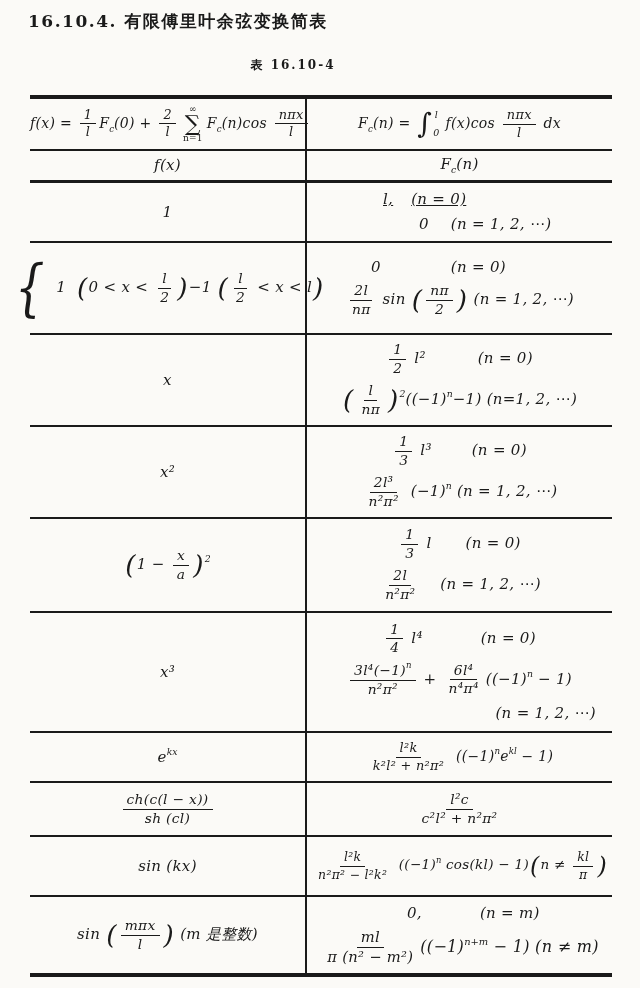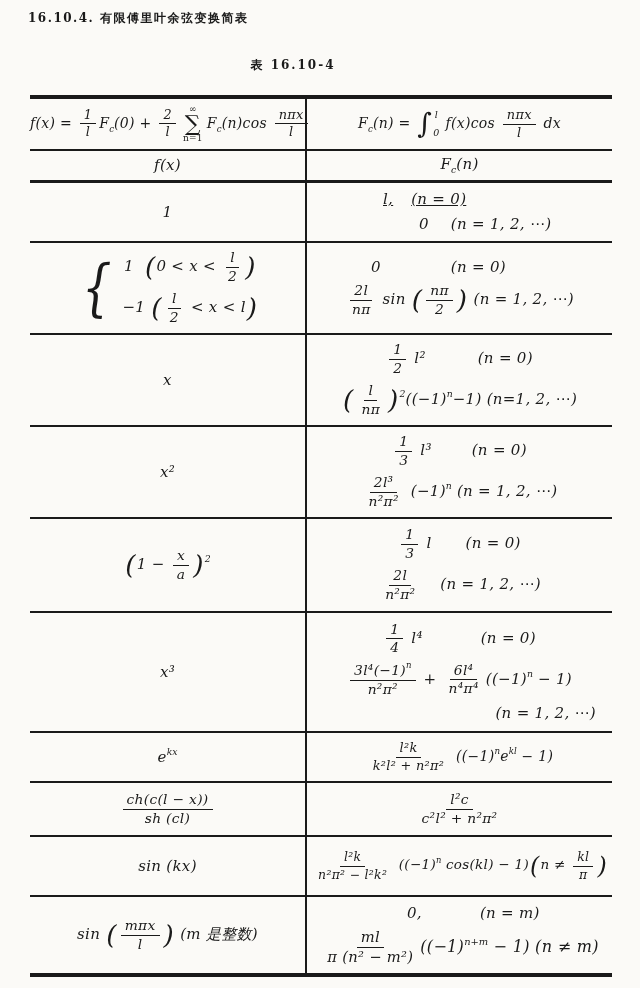--- a/index.html
+++ b/index.html
@@ -4,21 +4,21 @@
 <style>
   :root{ --ink:#1a1a1a; --paper:#fbfaf7; }
   html,body{margin:0;padding:0;}
   body{
     width:640px;height:988px;position:relative;overflow:hidden;
     background:var(--paper);color:var(--ink);
     font-family:"DejaVu Serif","DejaVu Sans",serif;
   }
   .page-title{
     position:absolute;left:28px;top:10px;
-    font-size:12px;font-weight:bold;letter-spacing:1.5px;white-space:nowrap;
+    font-size:17px;font-weight:bold;letter-spacing:1.5px;white-space:nowrap;
   }
   .table-caption{
     position:absolute;left:30px;top:57px;width:582px;text-align:center;
     font-weight:bold;font-size:12px;letter-spacing:2px;transform:translateX(-28px);
   }
   #math-table{
     position:absolute;left:30px;top:95px;width:582px;
     border-top:4px solid var(--ink);border-bottom:4px solid var(--ink);
   }
   .trow{display:flex;box-sizing:border-box;border-bottom:2px solid var(--ink);}
@@ -37,21 +37,21 @@
     display:inline-flex;flex-direction:column;align-items:center;
     vertical-align:middle;margin:0 3px;line-height:1.15;
   }
   .num{display:block;text-align:center;border-bottom:1.5px solid var(--ink);padding:0 4px 1px;font-size:0.92em;}
   .den{display:block;text-align:center;padding:1px 4px 0;font-size:0.92em;}
   sup.up{font-size:0.62em;position:relative;top:-1px;letter-spacing:0;}
   sub.dn{font-size:0.62em;letter-spacing:0;}
   .bp{display:inline-block;font-size:1.75em;line-height:0.8;vertical-align:middle;margin:0 1px;font-weight:400;}
   .bwrap{display:flex;align-items:center;justify-content:center;}
   .brace{font-size:62px;font-weight:300;line-height:0.8;margin-right:6px;transform:scaleX(0.75);}
-  .bcol{display:flex;flex-direction:column;}
+  .bcol{display:flex;flex-direction:row;}
   .sum{display:inline-flex;flex-direction:column;align-items:center;vertical-align:middle;margin:0 4px;line-height:1;}
   .stop,.sbot{font-size:9px;font-style:normal;}
   .ssym{font-size:22px;line-height:0.95;font-style:normal;}
   .intg{display:inline-flex;vertical-align:middle;margin:0 2px;align-items:center;}
   .isym{font-size:28px;line-height:0.85;font-style:normal;}
   .ilims{display:inline-flex;flex-direction:column;justify-content:space-between;height:30px;font-size:9.5px;margin:0 4px 0 1px;}
 </style>
 </head>
 <body>
 

